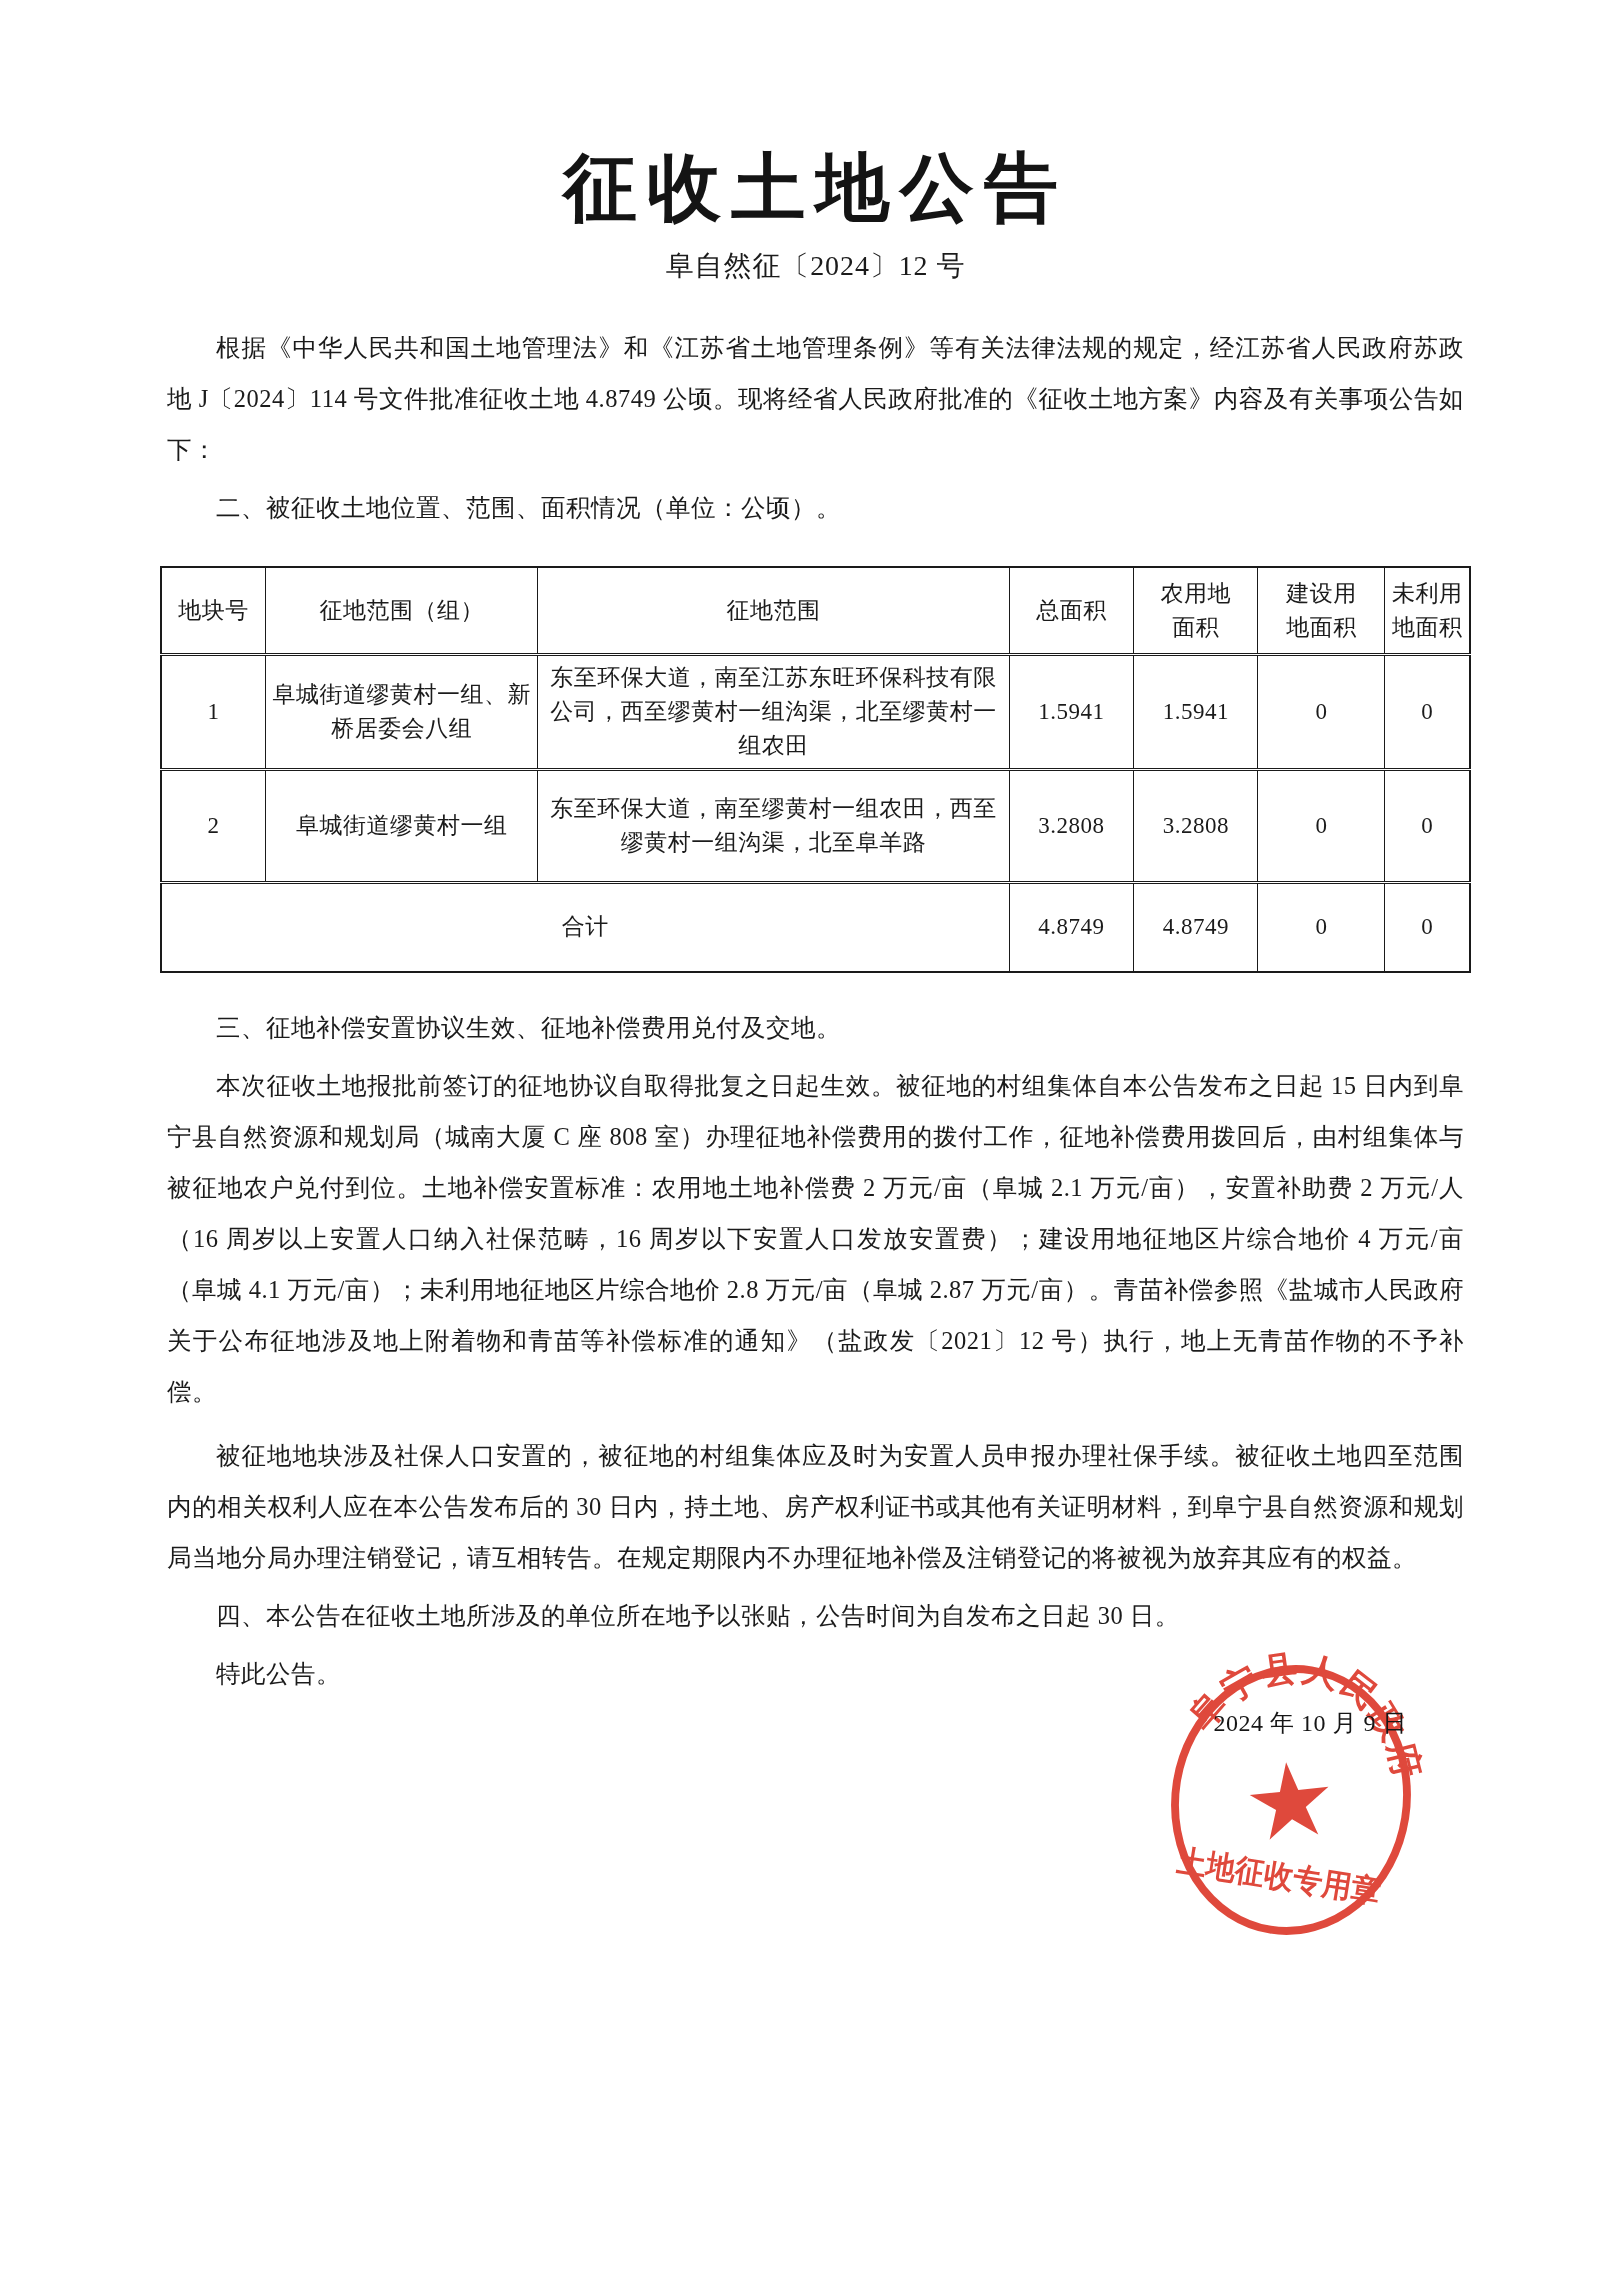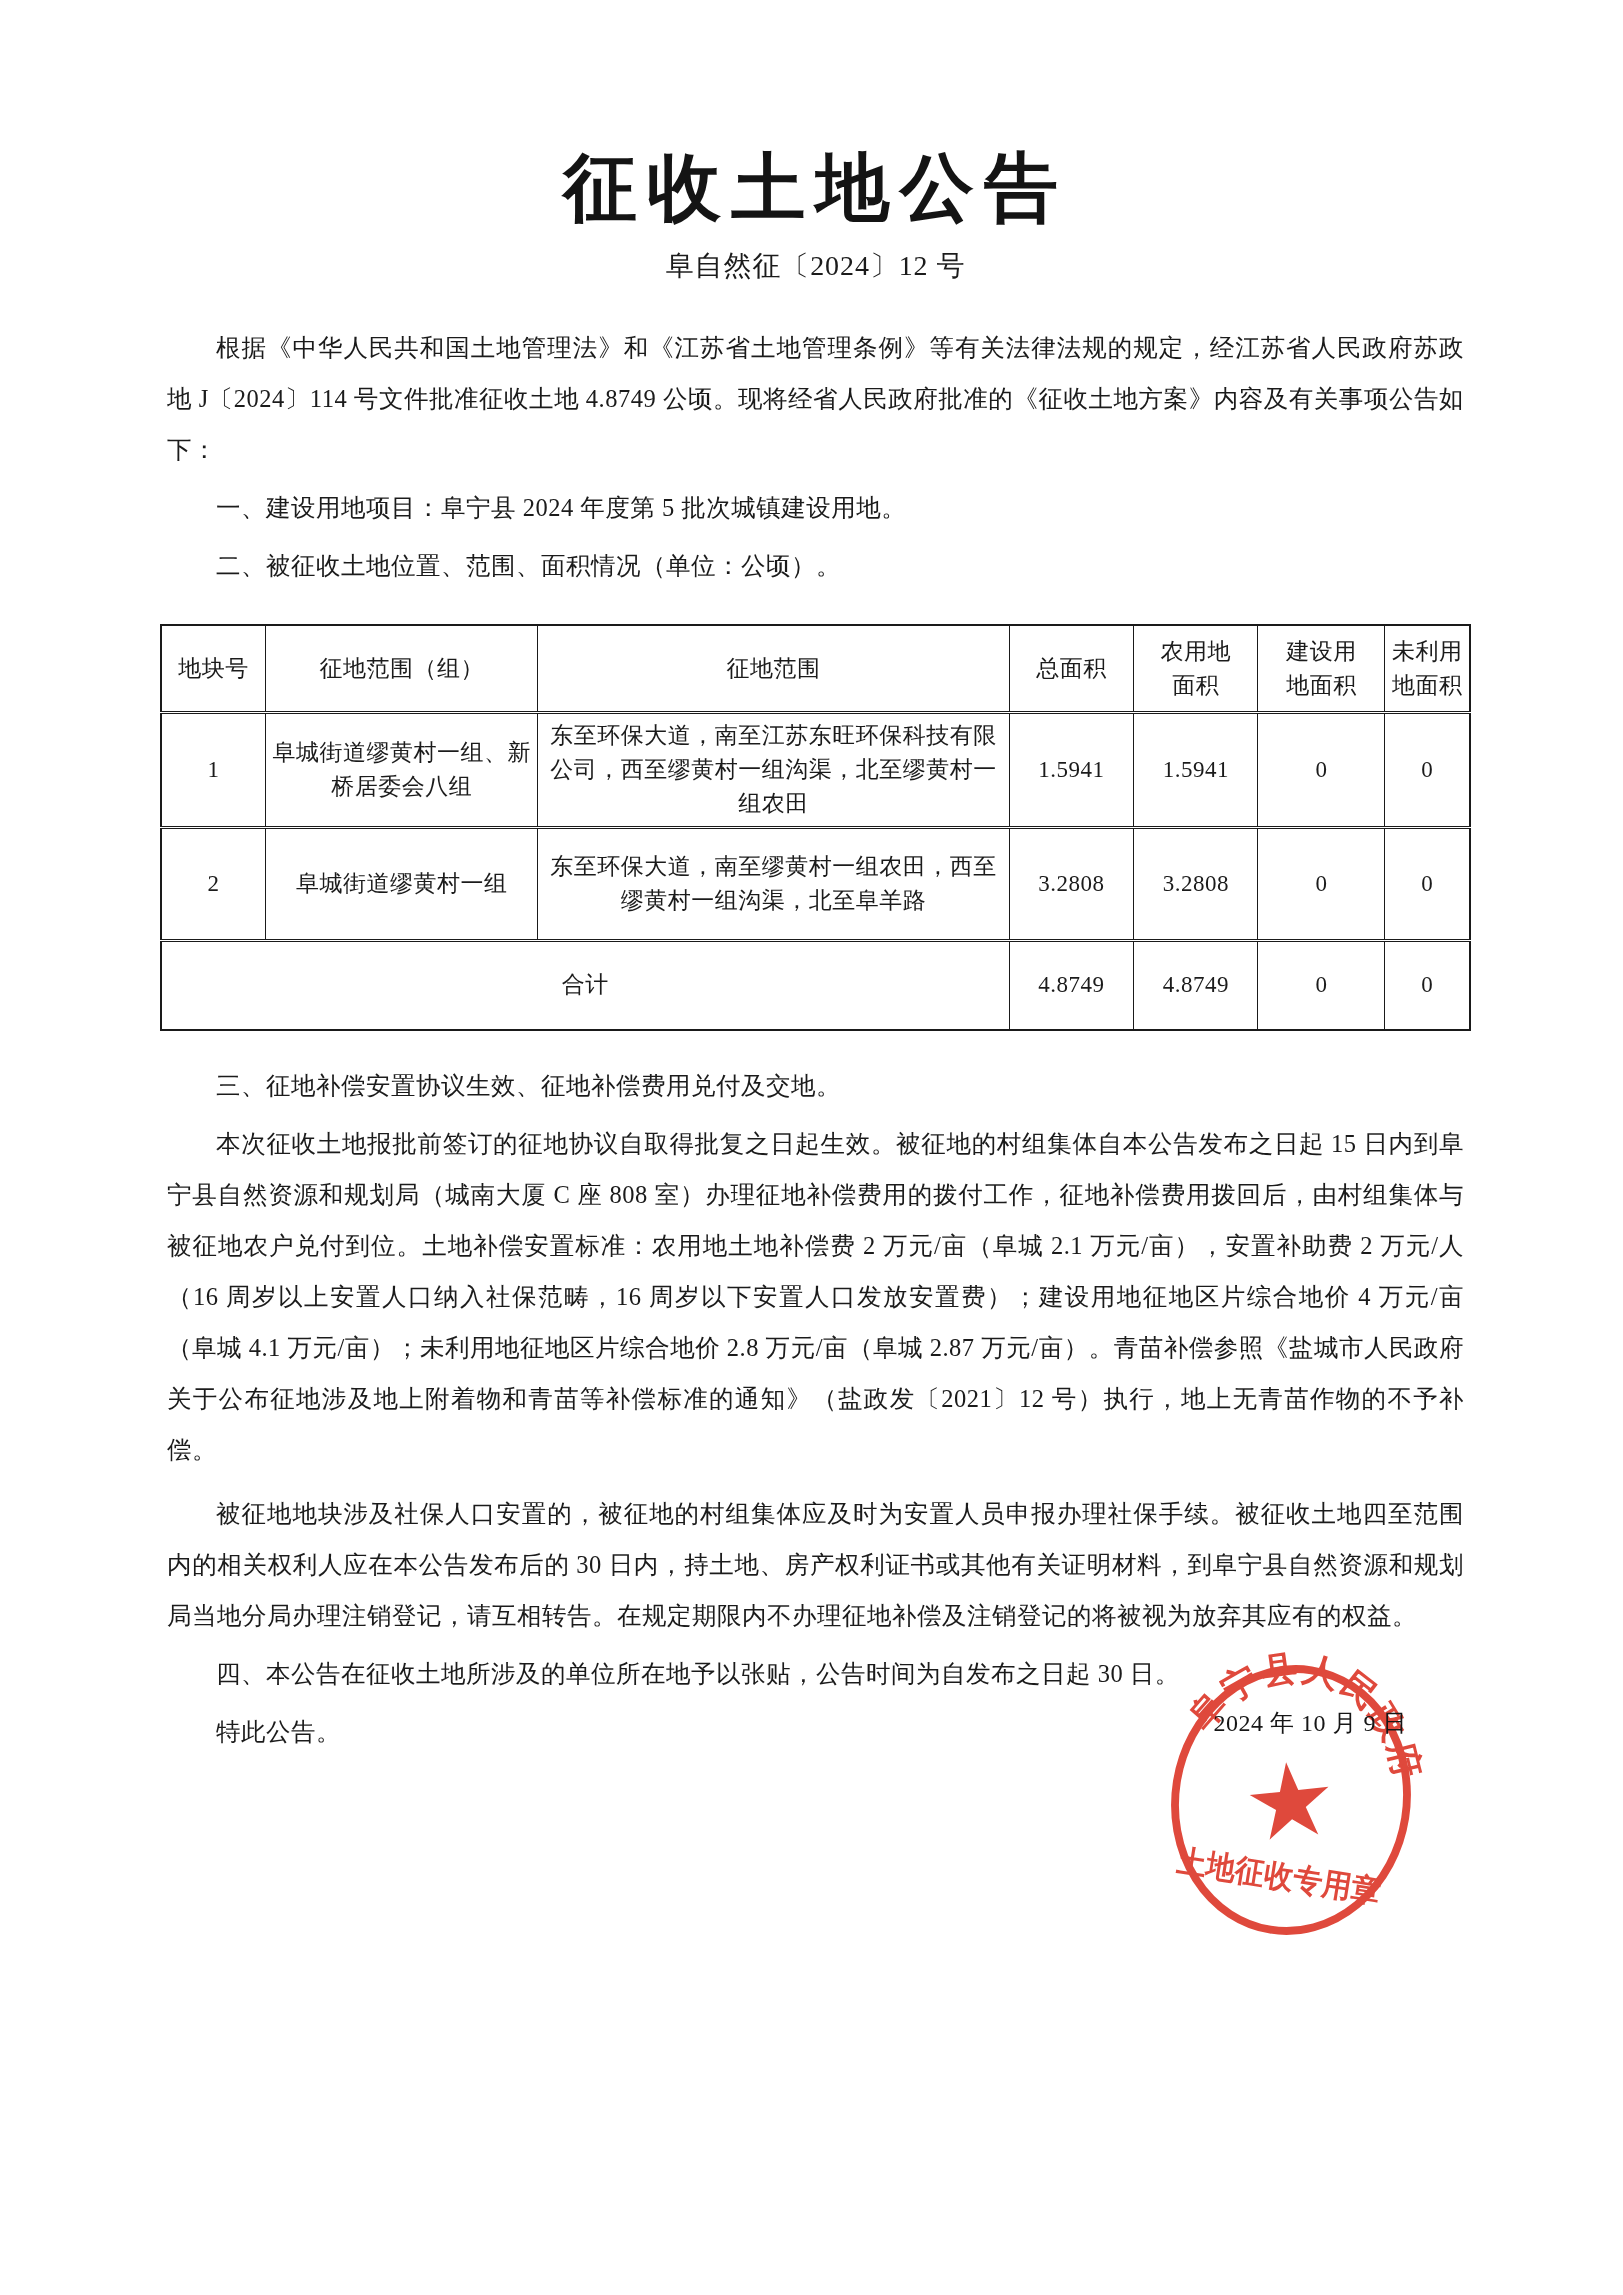--- a/index.html
+++ b/index.html
@@ -100,21 +100,20 @@
 
 <div class="page">
   <div class="content">
 
     <h1 class="title">征收土地公告</h1>
 
     <div class="doc-number">阜自然征〔2024〕12 号</div>
 
     <p class="para">根据《中华人民共和国土地管理法》和《江苏省土地管理条例》等有关法律法规的规定，经江苏省人民政府苏政地 J〔2024〕114 号文件批准征收土地 4.8749 公顷。现将经省人民政府批准的《征收土地方案》内容及有关事项公告如下：</p>
 
-    <p class="para">一、建设用地项目：阜宁县 2024 年度第 5 批次城镇建设用地。</p>
     <p class="para">二、被征收土地位置、范围、面积情况（单位：公顷）。</p>
 
     <table class="land-table">
       <colgroup>
         <col class="col-plot">
           <col class="col-village">
           <col class="col-scope">
         <col class="col-total">
           <col class="col-agri">
           <col class="col-constr">

